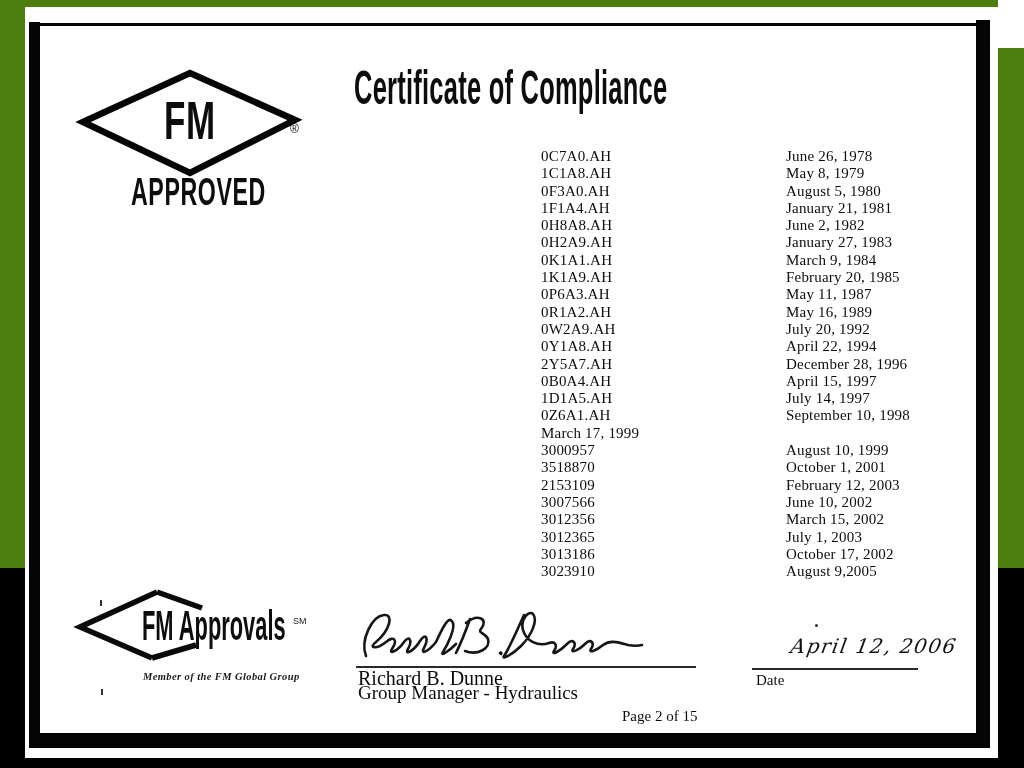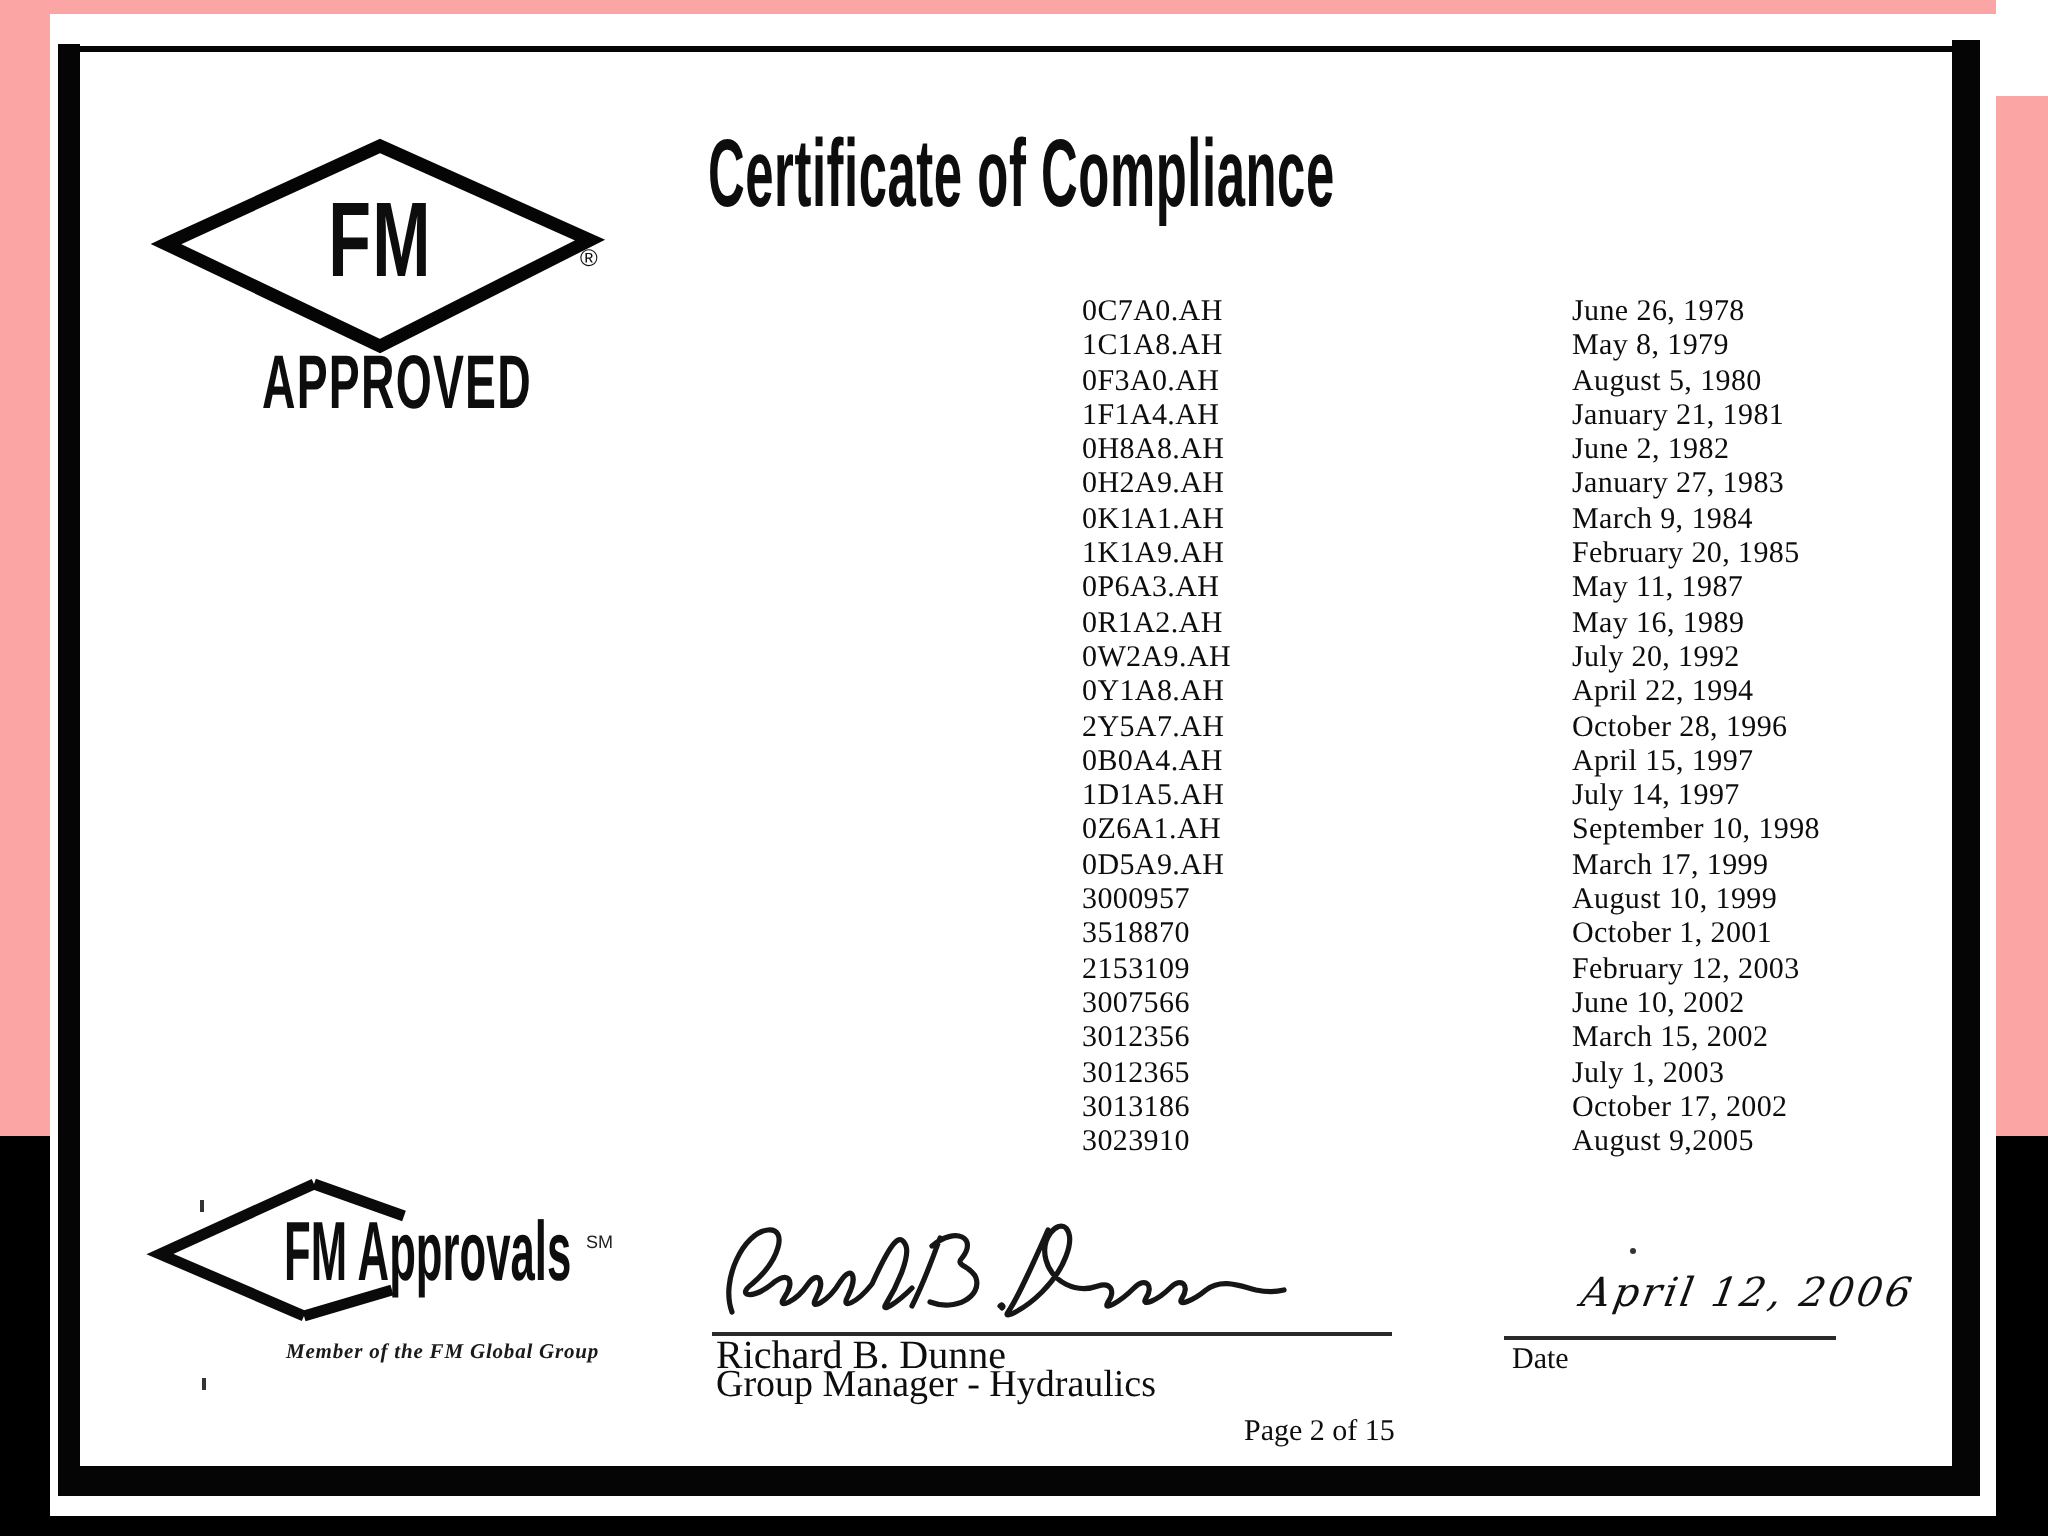--- a/index.html
+++ b/index.html
@@ -1,18 +1,18 @@
 <!DOCTYPE html>
 <html><head>
 <meta charset="utf-8">
 <style>
   * { margin: 0; padding: 0; box-sizing: border-box; }
   html, body { width: 1024px; height: 768px; background: #000; overflow: hidden; }
   #screen {
-    position: relative; width: 1024px; height: 568px; background: #fca5a5;
+    position: relative; width: 1024px; height: 568px; background: #4d7c0f;
     font-family: "Liberation Serif", serif; color: #0d0d0d;
   }
   .abs { position: absolute; }
 
   
   #page { left: 25px; top: 7px; width: 973px; height: 751px; background: #fff; }
   #corner-notch { left: 998px; top: 0; width: 26px; height: 48px; background: #fff; }
 
   
   .frame { background: #050505; }
@@ -156,36 +156,35 @@
       <div class="rec-row">
         <span class="rec-id">0W2A9.AH</span>
         <span class="rec-date">July 20, 1992</span>
       </div>
       <div class="rec-row">
         <span class="rec-id">0Y1A8.AH</span>
         <span class="rec-date">April 22, 1994</span>
       </div>
       <div class="rec-row">
         <span class="rec-id">2Y5A7.AH</span>
-        <span class="rec-date">October 28, 1996</span>
+        <span class="rec-date">December 28, 1996</span>
       </div>
       <div class="rec-row">
         <span class="rec-id">0B0A4.AH</span>
         <span class="rec-date">April 15, 1997</span>
       </div>
       <div class="rec-row">
         <span class="rec-id">1D1A5.AH</span>
         <span class="rec-date">July 14, 1997</span>
       </div>
       <div class="rec-row">
         <span class="rec-id">0Z6A1.AH</span>
         <span class="rec-date">September 10, 1998</span>
       </div>
       <div class="rec-row">
-        <span class="rec-id">0D5A9.AH</span>
         <span class="rec-date">March 17, 1999</span>
       </div>
       <div class="rec-row">
         <span class="rec-id">3000957</span>
         <span class="rec-date">August 10, 1999</span>
       </div>
       <div class="rec-row">
         <span class="rec-id">3518870</span>
         <span class="rec-date">October 1, 2001</span>
       </div>

